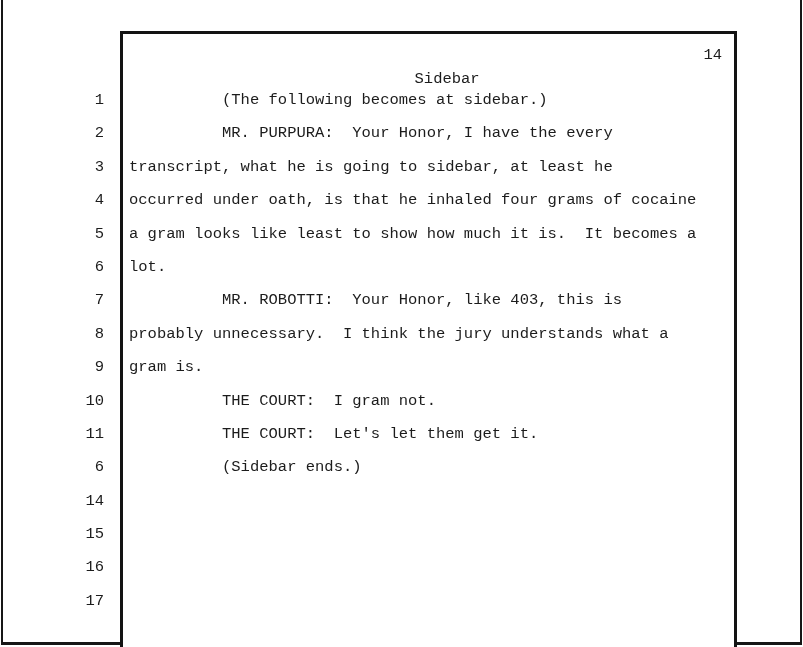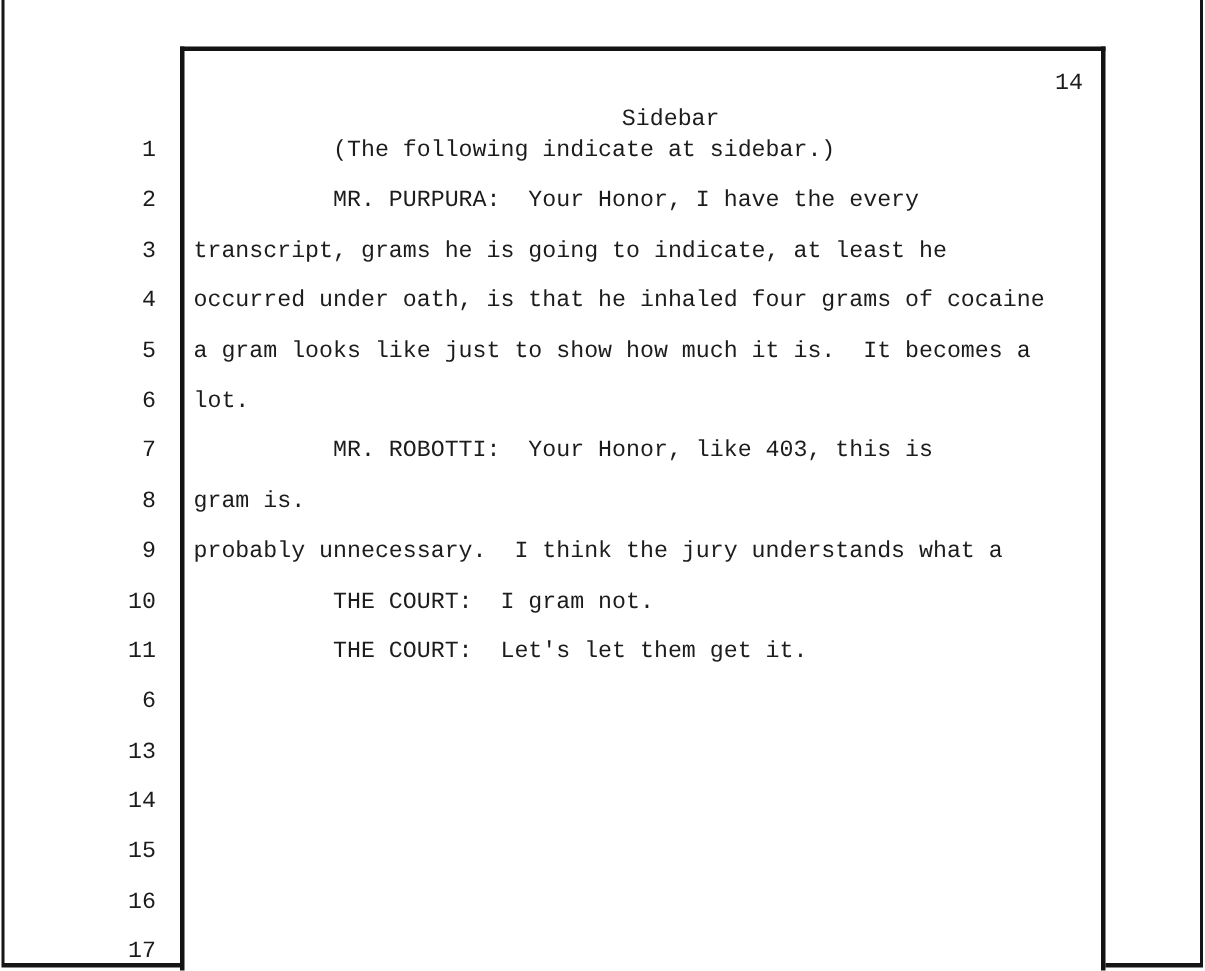--- a/index.html
+++ b/index.html
@@ -93,32 +93,32 @@
     <div class="row">3</div>
     <div class="row">4</div>
     <div class="row">5</div>
     <div class="row">6</div>
     <div class="row">7</div>
     <div class="row">8</div>
     <div class="row">9</div>
     <div class="row">10</div>
     <div class="row">11</div>
     <div class="row">6</div>
-    <div class="row">13</div>
     <div class="row">14</div>
     <div class="row">15</div>
     <div class="row">16</div>
     <div class="row">17</div>
   </div>
 <div class="lines-col">
-    <div class="row">          (The following indicate at sidebar.)</div>
+    <div class="row">          (The following becomes at sidebar.)</div>
     <div class="row">          MR. PURPURA:  Your Honor, I have the every</div>
-    <div class="row">transcript, grams he is going to indicate, at least he</div>
+    <div class="row">transcript, what he is going to sidebar, at least he</div>
     <div class="row">occurred under oath, is that he inhaled four grams of cocaine</div>
-    <div class="row">a gram looks like just to show how much it is.  It becomes a</div>
+    <div class="row">a gram looks like least to show how much it is.  It becomes a</div>
     <div class="row">lot.</div>
     <div class="row">          MR. ROBOTTI:  Your Honor, like 403, this is</div>
+    <div class="row">probably unnecessary.  I think the jury understands what a</div>
     <div class="row">gram is.</div>
-    <div class="row">probably unnecessary.  I think the jury understands what a</div>
     <div class="row">          THE COURT:  I gram not.</div>
     <div class="row">          THE COURT:  Let's let them get it.</div>
+    <div class="row">          (Sidebar ends.)</div>
     <div class="row"></div>
   </div>
 
 </body></html>

